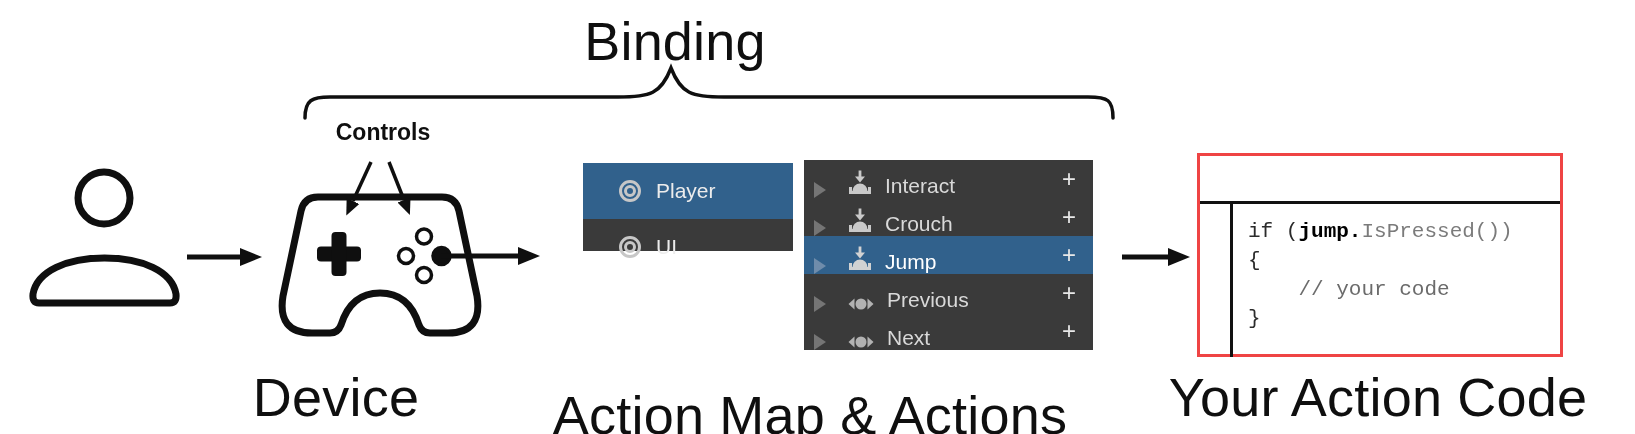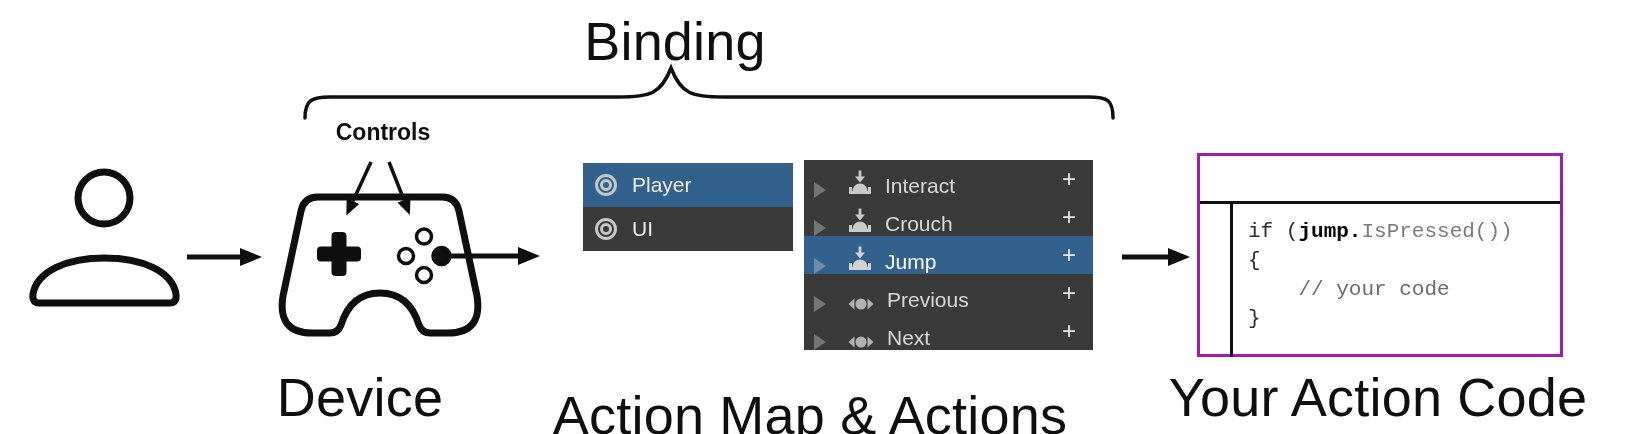--- a/index.html
+++ b/index.html
@@ -15,21 +15,21 @@
   .mid-label{font-size:23px;font-weight:700;color:#0f0f0f;}
 
   
   #shapes{position:absolute;left:0;top:0;width:1635px;height:434px;}
 
   
   .map-panel{
     left:583px;top:163px;width:210px;height:88px;
     background:var(--panel-dark,#3a3a3a);
   }
-  .map-row{height:44px;display:flex;align-items:center;}
+  .map-row{height:56px;display:flex;align-items:center;padding-left:24px;}
   .map-row.selected{background:var(--selection-blue,#31618c);}
   .ring-icon{
     box-sizing:border-box;width:22px;height:22px;margin-left:12px;flex:0 0 auto;
     border:3px solid #c7c7c7;border-radius:50%;
     display:flex;align-items:center;justify-content:center;
   }
   .ring-icon .inner{
     box-sizing:border-box;width:12px;height:12px;border:3px solid #c7c7c7;border-radius:50%;
   }
   .map-row .row-label{margin-left:15px;font-size:21px;color:#ececec;}
@@ -50,21 +50,21 @@
   .action-row .row-label{margin-left:11px;font-size:21px;color:#d9d9d9;}
   .action-row.selected .row-label{color:#ffffff;}
   .add-btn{
     position:absolute;right:17px;top:50%;transform:translateY(-50%);
     font-size:24px;font-weight:400;color:#e8e8e8;line-height:1;
   }
 
   
   .code-window{
     box-sizing:border-box;left:1197px;top:153px;width:366px;height:204px;
-    border:3px solid #a21caf;background:#fff;
+    border:3px solid #ef4444;background:#fff;
   }
   .code-titlebar{height:45px;border-bottom:3px solid #111;}
   .code-body{position:relative;height:153px;}
   .code-gutter{position:absolute;left:30px;top:0;bottom:0;width:3px;background:#111;}
   .code-text{
     position:absolute;left:48px;top:13px;
     font-family:"Liberation Mono",monospace;font-size:21px;line-height:29px;
     white-space:pre;color:#2b2b2b;
   }
   .tk-plain{color:#2b2b2b;}
@@ -215,17 +215,17 @@
     <div class="code-titlebar"></div>
     <div class="code-body">
       <div class="code-gutter"></div>
       <div class="code-text"><span class="tk-plain">if (</span><span class="tk-bold">jump.</span><span class="tk-gray">IsPressed())</span>
 <span class="tk-plain">{</span>
 <span class="tk-comment">    // your code</span>
 <span class="tk-plain">}</span></div>
     </div>
   </div>
 
-  <div class="abs ctr big-label" style="left:360px;top:366px;">Device</div>
+  <div class="abs ctr big-label" style="left:336px;top:366px;">Device</div>
   <div class="abs ctr big-label" style="left:810px;top:384px;">Action Map &amp; Actions</div>
   <div class="abs ctr big-label" style="left:1378px;top:366px;">Your Action Code</div>
 
 </div>
 
 </body></html>

